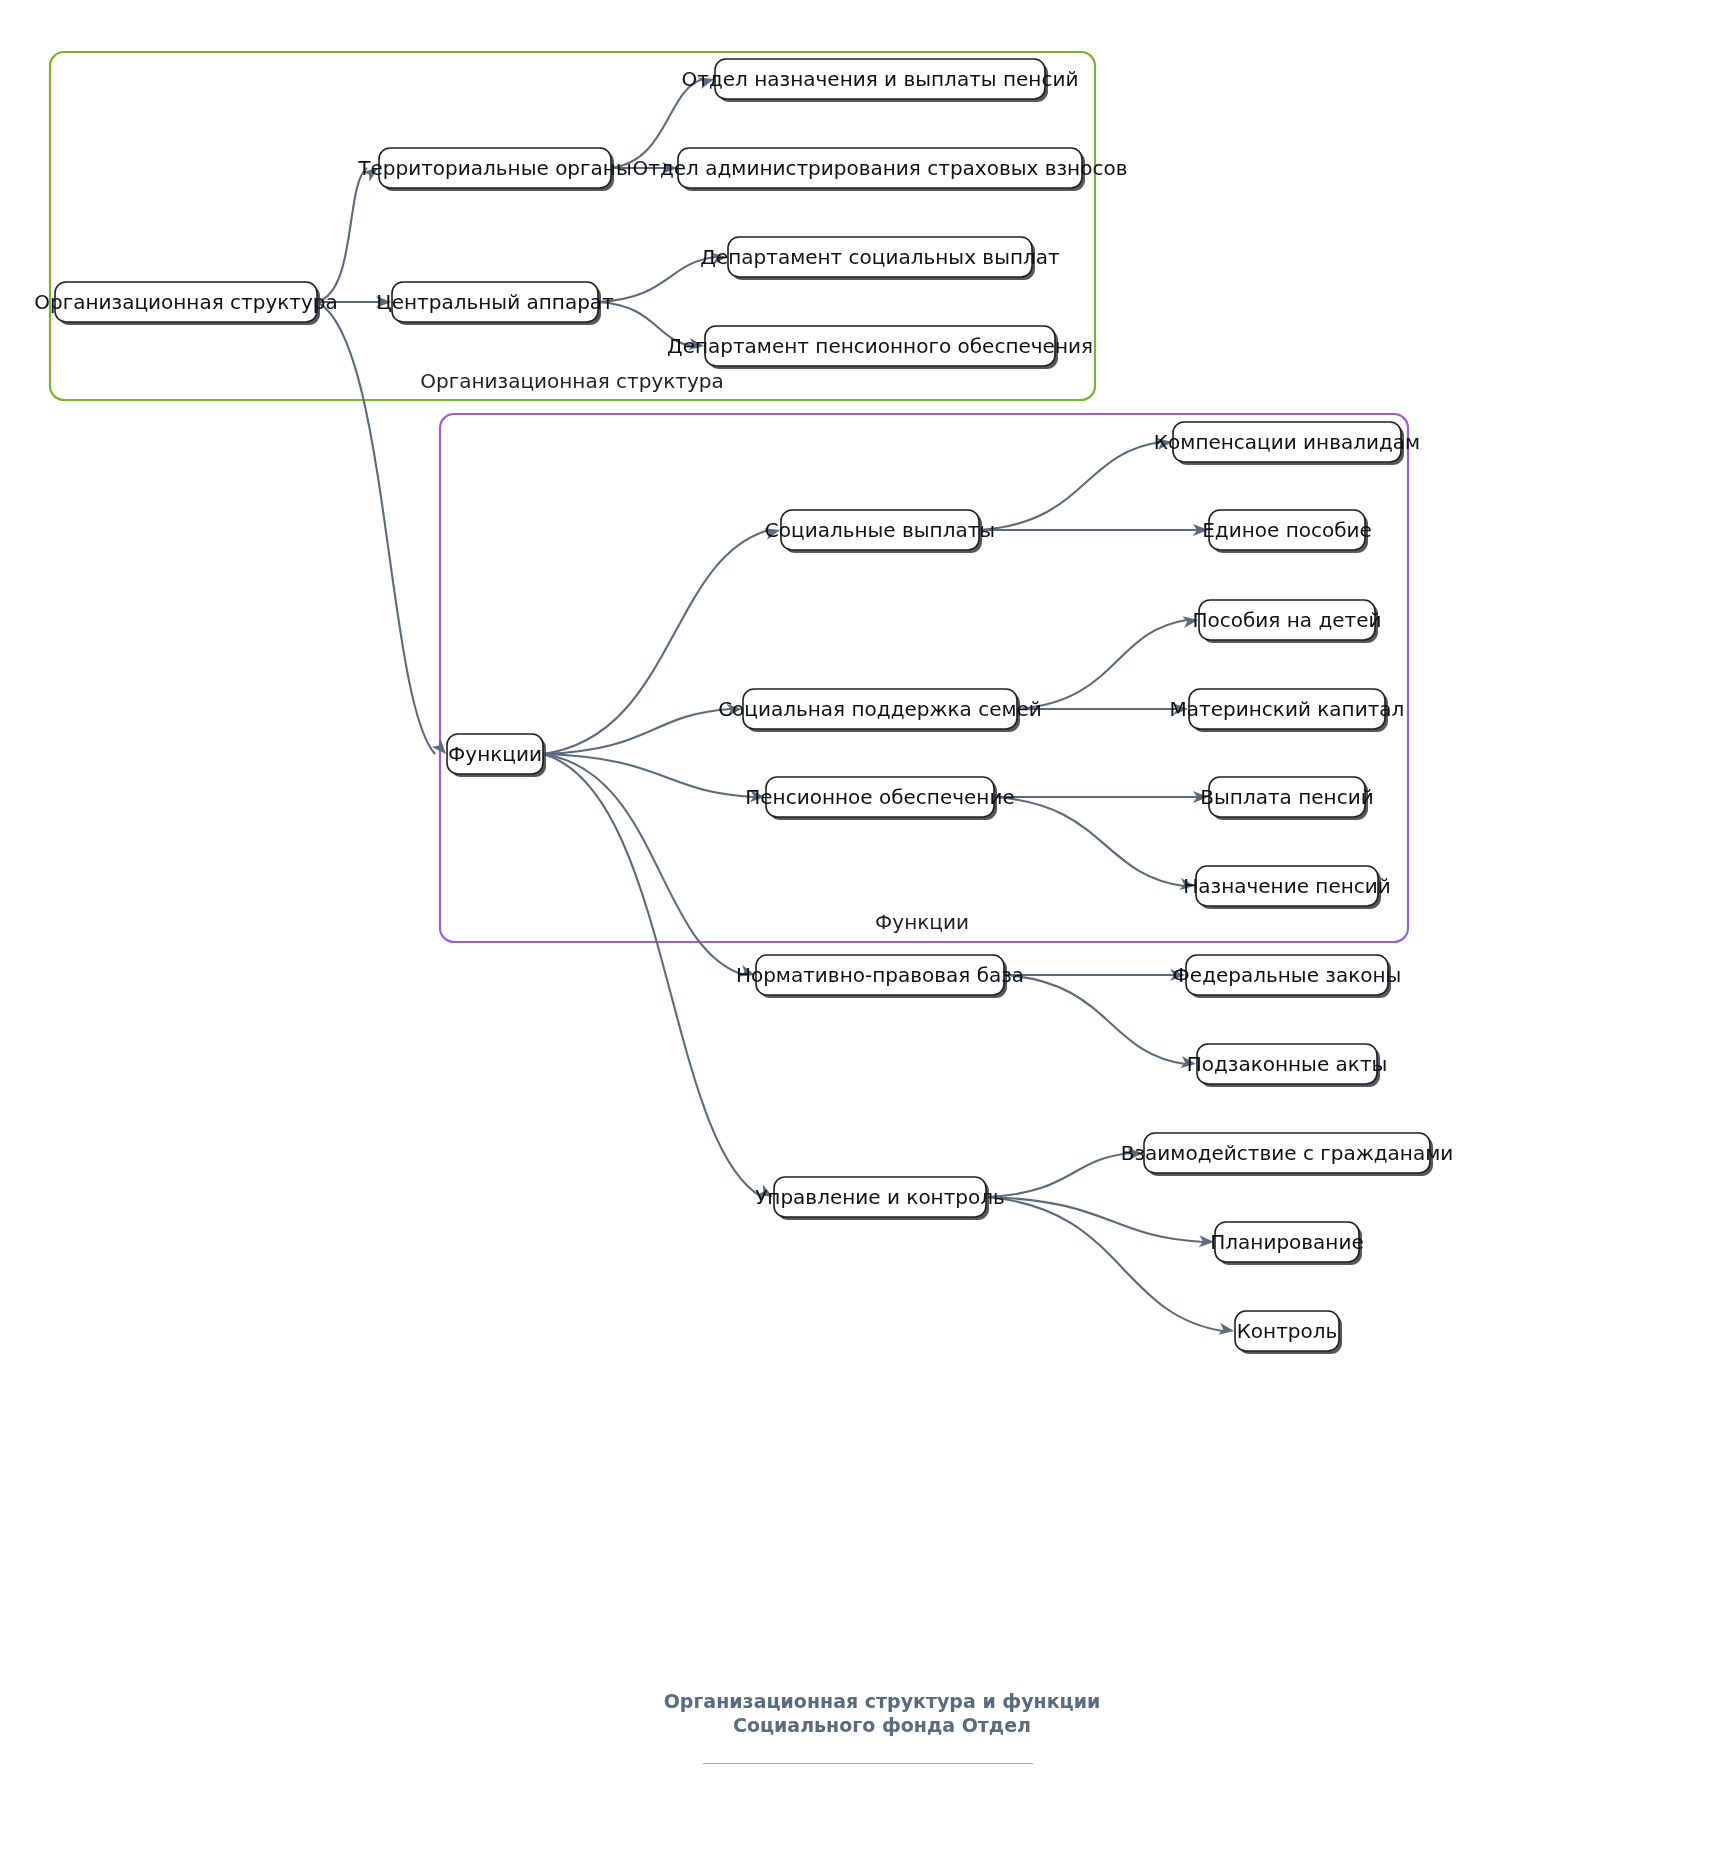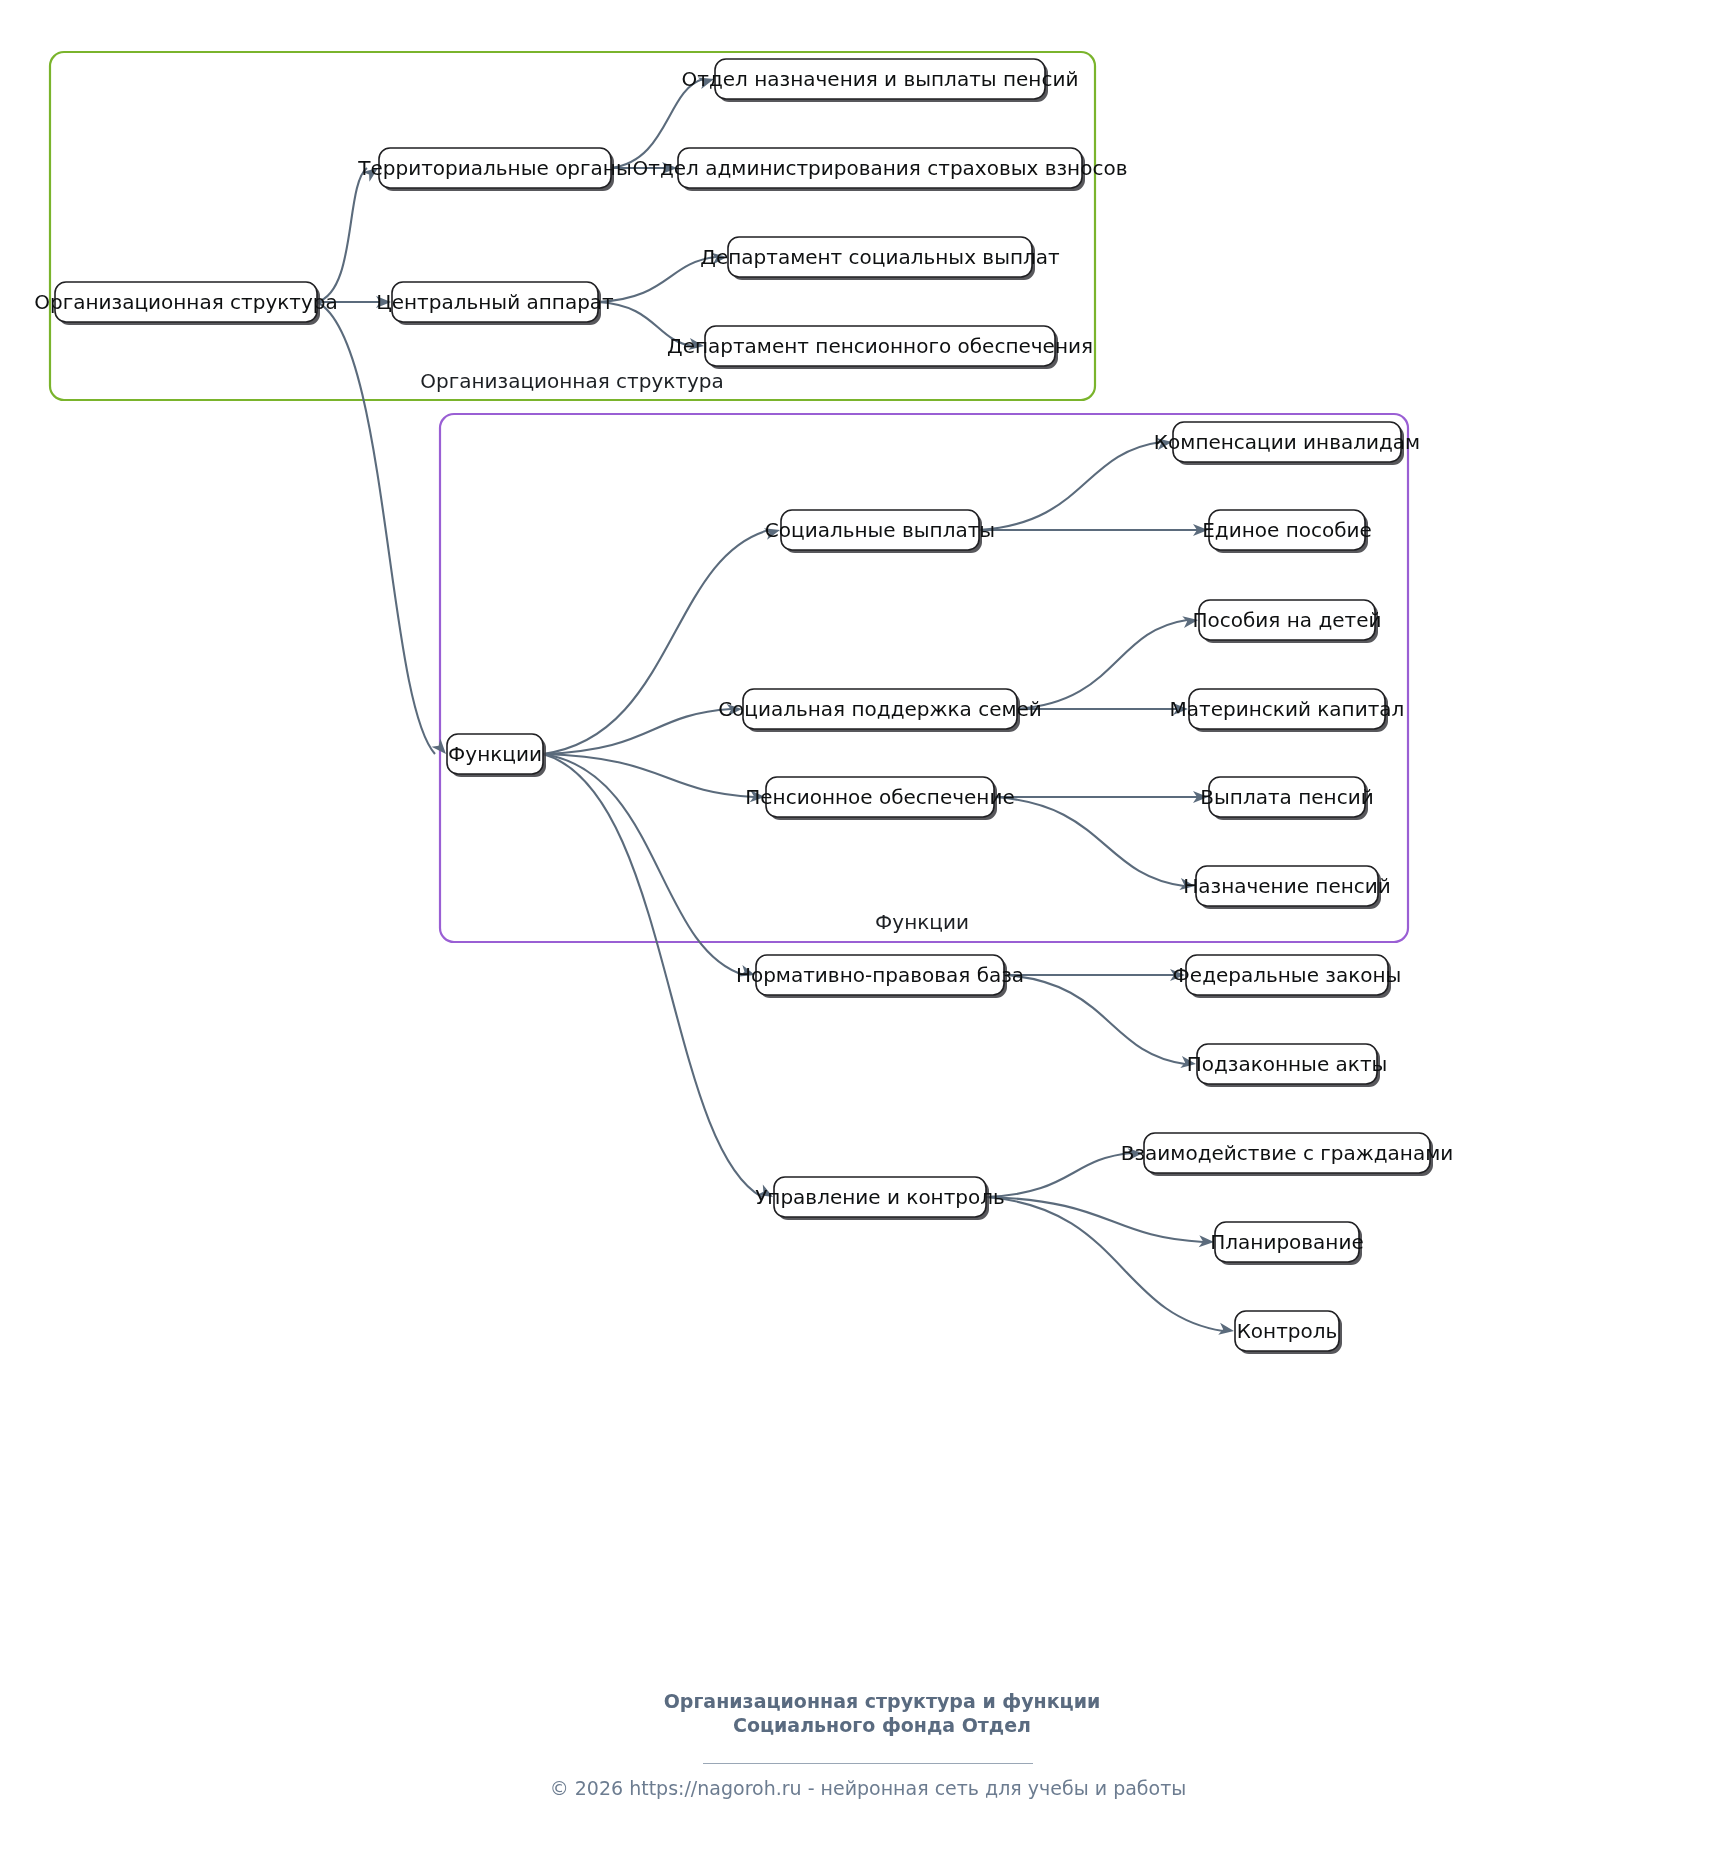--- a/index.html
+++ b/index.html
@@ -276,14 +276,13 @@
           <text x="1287" y="1332" class="node-label">Контроль</text>
         </g>
       </g>
   </svg>
 
   <div class="footer" id="footer-title">
     <div>Организационная структура и функции</div>
     <div>Социального фонда Отдел</div>
   </div>
   <div id="footer-rule"></div>
-  <div class="footer" id="footer-credit">© 2026 https://nagoroh.ru - нейронная сеть для учебы и работы</div>
 </div>
 
 </body></html>

